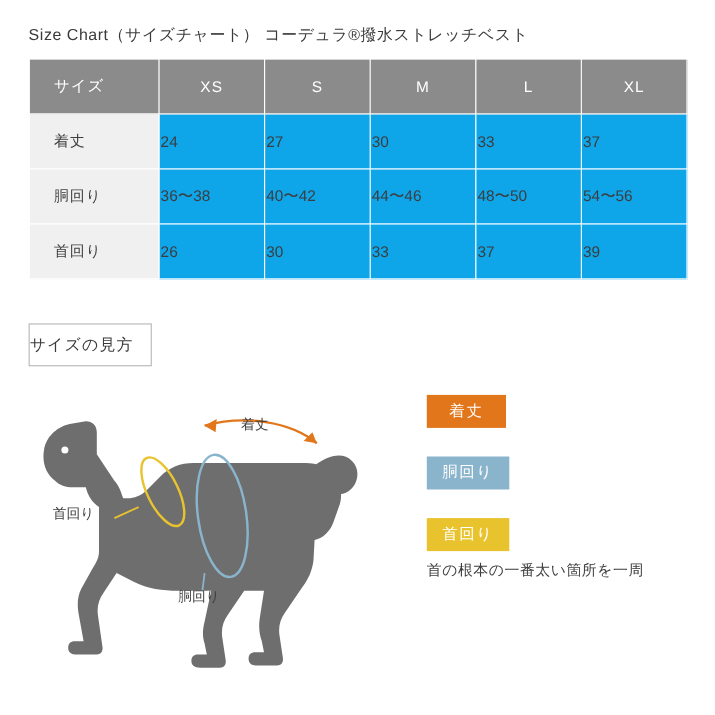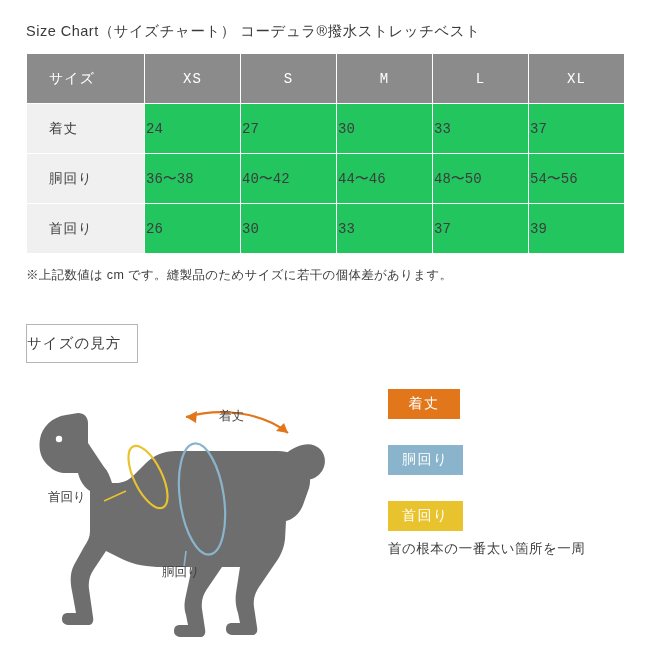--- a/index.html
+++ b/index.html
@@ -27,21 +27,20 @@
     letter-spacing: 0.5px;
     padding-top: 22px;
     padding-bottom: 12px;
     white-space: nowrap;
   }
   table.size-table {
     width: 598px;
     border-collapse: collapse;
     table-layout: fixed;
     font-size: 13.5px;
-    font-family: Liberation Mono, monospace;
   }
   table.size-table th,
   table.size-table td {
     border: 1px solid #ffffff;
     height: 47px;
     vertical-align: middle;
     color: #3d3d3d;
     font-weight: normal;
   }
   table.size-table thead th {
@@ -56,21 +55,21 @@
     letter-spacing: 1px;
   }
   table.size-table tbody th {
     background: #f0f0f0;
     text-align: left;
     padding-left: 22px;
     font-size: 13.5px;
     letter-spacing: 1px;
   }
   table.size-table tbody td {
-    background: #22c55e;
+    background: #0ea5e9;
     font-size: 14px;
   }
   table.size-table col.label-col { width: 118px; }
   table.size-table col.size-col { width: 96px; }
 
   .note {
     font-size: 12.5px;
     color: #3d3d3d;
     padding-top: 13px;
     letter-spacing: 0.3px;
@@ -180,21 +179,20 @@
         <th>首回り</th>
         <td>26</td>
         <td>30</td>
         <td>33</td>
         <td>37</td>
         <td>39</td>
       </tr>
     </tbody>
   </table>
 
-  <div class="note">※上記数値は cm です。縫製品のためサイズに若干の個体差があります。</div>
 
   <div class="howto-wrap">
     <div class="howto-heading">サイズの見方</div>
 
     <div class="diagram-area">
 
       <svg class="dog-svg" width="360" height="275" viewBox="0 0 360 275">
 
         <path d="M40 34
                  C26 36 16 46 14 58

